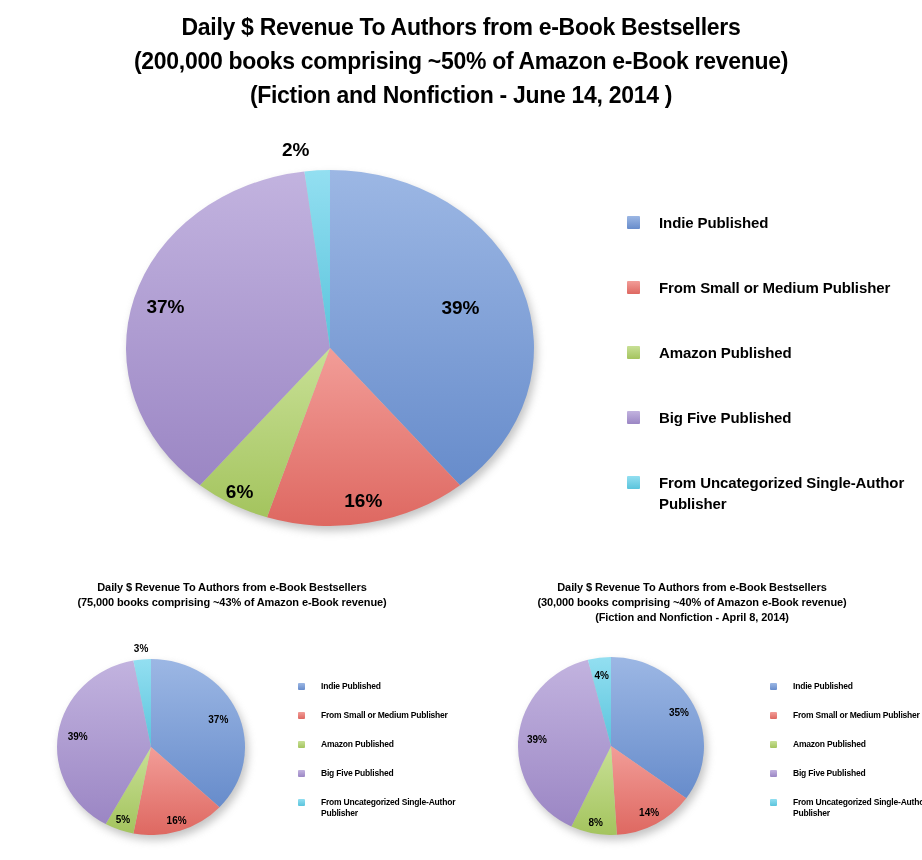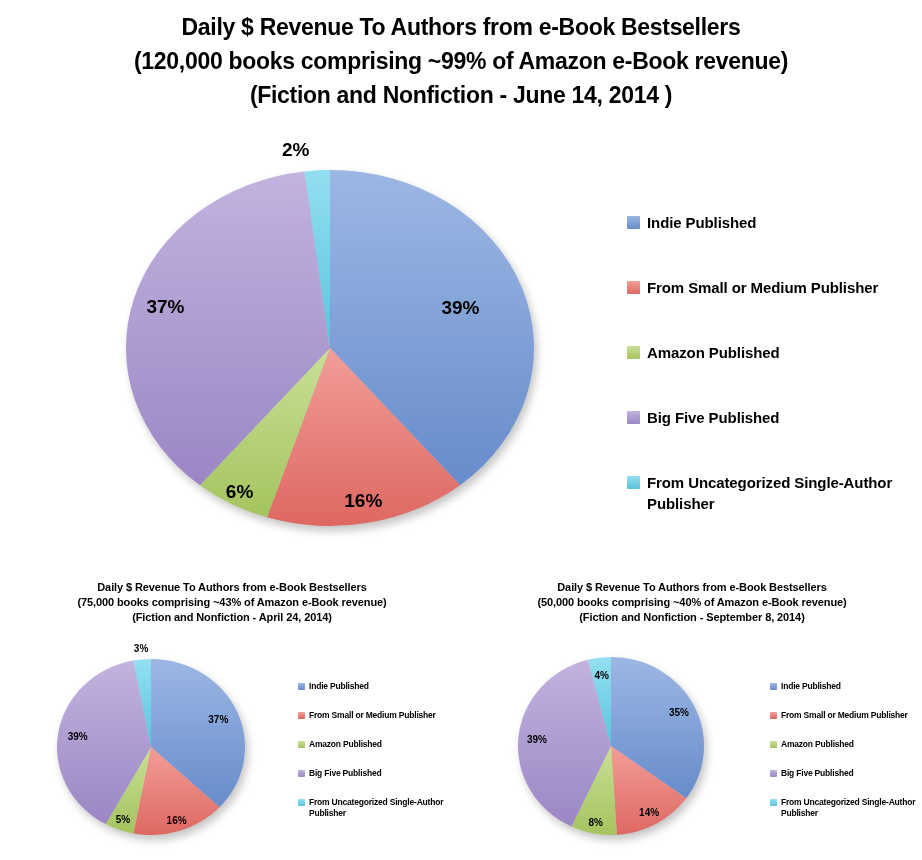--- a/index.html
+++ b/index.html
@@ -25,40 +25,40 @@
   #pie-2{left:480px;top:640px;}
   svg.pie .slices{filter:drop-shadow(3px 5px 4px rgba(125,125,125,0.45));}
   svg.pie text{
     font-family:"Liberation Sans",sans-serif;font-weight:bold;fill:#000;
     text-anchor:middle;dominant-baseline:central;
   }
   #pie-0 text{font-size:19px;}
   #pie-1 text,#pie-2 text{font-size:10px;}
   
   .legend{position:absolute;}
-  .legend-item{display:flex;align-items:flex-start;}
+  .legend-item{display:flex;align-items:flex-start;gap:12px;}
   .swatch{display:inline-block;flex-shrink:0;border-radius:1px;}
   .legend-main{left:627px;top:212px;width:292px;}
   .legend-main .legend-item{margin-bottom:44px;font-size:15px;font-weight:bold;line-height:21px;letter-spacing:-0.1px;}
   .legend-main .swatch{width:13px;height:13px;margin:4px 7px 0 0;}
   .legend-main .legend-label{width:276px;}
   .legend-small .legend-item{margin-bottom:18px;font-size:8.5px;font-weight:bold;line-height:11px;letter-spacing:-0.2px;}
   .legend-small .swatch{width:7px;height:7px;margin:2px 4px 0 0;}
   .legend-small .legend-label{width:152px;}
   #legend-1{left:298px;top:681px;width:170px;}
   #legend-2{left:770px;top:681px;width:170px;}
 </style>
 </head>
 <body>
 
 <div class="canvas">
 
   <header class="main-title">
     <div>Daily $ Revenue To Authors from e-Book Bestsellers</div>
-    <div>(120,000 books comprising ~99% of Amazon e-Book revenue)</div>
+    <div>(200,000 books comprising ~50% of Amazon e-Book revenue)</div>
     <div>(Fiction and Nonfiction - June 14, 2014 )</div>
   </header>
 
   <svg id="pie-0" class="pie" width="560" height="420">
       <defs>
         <linearGradient id="grad-0-0" x1="0" y1="0" x2="0" y2="1">
           <stop offset="0" stop-color="rgb(156,183,228)"></stop>
           <stop offset="1" stop-color="rgb(103,140,203)"></stop>
         </linearGradient>
         <linearGradient id="grad-0-1" x1="0" y1="0" x2="0" y2="1">
@@ -113,21 +113,20 @@
     </div>
     <div class="legend-item">
       <span class="swatch" style="background: linear-gradient(rgb(147, 223, 241), rgb(90, 196, 220));"></span>
       <span class="legend-label">From Uncategorized Single-Author Publisher</span>
     </div>
   </div>
 
   <div class="sub-title" id="title-1">
     <div>Daily $ Revenue To Authors from e-Book Bestsellers</div>
     <div>(75,000 books comprising ~43% of Amazon e-Book revenue)</div>
-    <div>(Fiction and Nonfiction - April 24, 2014)</div>
   </div>
   <svg id="pie-1" class="pie" width="280" height="215">
       <defs>
         <linearGradient id="grad-1-0" x1="0" y1="0" x2="0" y2="1">
           <stop offset="0" stop-color="rgb(156,183,228)"></stop>
           <stop offset="1" stop-color="rgb(103,140,203)"></stop>
         </linearGradient>
         <linearGradient id="grad-1-1" x1="0" y1="0" x2="0" y2="1">
           <stop offset="0" stop-color="rgb(242,157,152)"></stop>
           <stop offset="1" stop-color="rgb(222,104,97)"></stop>
@@ -178,22 +177,22 @@
       <span class="legend-label">Big Five Published</span>
     </div>
     <div class="legend-item">
       <span class="swatch" style="background: linear-gradient(rgb(147, 223, 241), rgb(90, 196, 220));"></span>
       <span class="legend-label">From Uncategorized Single-Author Publisher</span>
     </div>
   </div>
 
   <div class="sub-title" id="title-2">
     <div>Daily $ Revenue To Authors from e-Book Bestsellers</div>
-    <div>(50,000 books comprising ~40% of Amazon e-Book revenue)</div>
-    <div>(Fiction and Nonfiction - September 8, 2014)</div>
+    <div>(30,000 books comprising ~40% of Amazon e-Book revenue)</div>
+    <div>(Fiction and Nonfiction - April 8, 2014)</div>
   </div>
   <svg id="pie-2" class="pie" width="280" height="215">
       <defs>
         <linearGradient id="grad-2-0" x1="0" y1="0" x2="0" y2="1">
           <stop offset="0" stop-color="rgb(156,183,228)"></stop>
           <stop offset="1" stop-color="rgb(103,140,203)"></stop>
         </linearGradient>
         <linearGradient id="grad-2-1" x1="0" y1="0" x2="0" y2="1">
           <stop offset="0" stop-color="rgb(242,157,152)"></stop>
           <stop offset="1" stop-color="rgb(222,104,97)"></stop>

